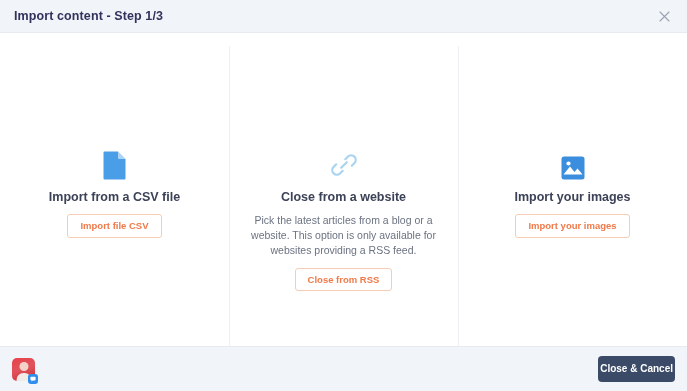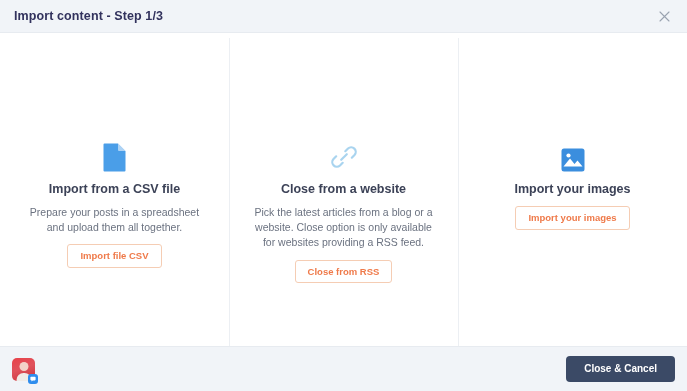--- a/index.html
+++ b/index.html
@@ -52,21 +52,21 @@
     justify-content: center;
     cursor: pointer;
     color: #9aa3b0;
   }
   .close-btn svg { display: block; }
 
   
   .modal-body {
     flex: 1;
     display: flex;
-    padding-top: 5px;
+    padding-top: 13px;
     box-sizing: border-box;
     background: #ffffff;
   }
   .option-col {
     flex: 1 1 0;
     position: relative;
     padding: 0 18px;
     box-sizing: border-box;
     display: flex;
     flex-direction: column;
@@ -184,21 +184,21 @@
   .chat-badge svg { display: block; }
 
   .cancel-btn {
     background: #3b4a66;
     color: #ffffff;
     border: none;
     border-radius: 4px;
     font-size: 10px;
     font-weight: bold;
     font-family: "Liberation Sans", sans-serif;
-    padding: 8px 18px;
+    padding: 8px 2px;
     line-height: 1;
     cursor: pointer;
     white-space: nowrap;
   }
 </style>
 </head>
 <body>
 
 <div class="modal">
 
@@ -214,36 +214,35 @@
   <div class="modal-body">
 
     <div class="option-col">
       <div class="opt-icon">
         <svg width="23" height="29" viewBox="0 0 23 29" aria-hidden="true">
           <path d="M0.5 1.5 A1 1 0 0 1 1.5 0.5 L15 0.5 L22.5 8 L22.5 27.5 A1 1 0 0 1 21.5 28.5 L1.5 28.5 A1 1 0 0 1 0.5 27.5 Z" fill="#4a9ee8"></path>
           <path d="M15 0.5 L22.5 8 L16 8 A1 1 0 0 1 15 7 Z" fill="#ffffff" opacity="0.55"></path>
         </svg>
       </div>
       <div class="opt-title">Import from a CSV file</div>
-      <div class="opt-desc">Prepare your posts in a spreadsheet and upload them all together.</div>
       <button class="opt-btn">Import file CSV</button>
     </div>
 
     <div class="option-col">
       <div class="opt-icon">
         <svg width="30" height="30" viewBox="0 0 30 30" aria-hidden="true">
           <g fill="none" stroke="#a9d4ef" stroke-width="2.2" stroke-linecap="round">
             <path d="M12.2 17.8 L17.8 12.2"></path>
             <path d="M16.3 9.2 L19.0 6.5 a4.6 4.6 0 0 1 6.5 6.5 L22.8 15.7"></path>
             <path d="M13.7 20.8 L11.0 23.5 a4.6 4.6 0 0 1 -6.5 -6.5 L7.2 14.3"></path>
           </g>
         </svg>
       </div>
       <div class="opt-title">Close from a website</div>
-      <div class="opt-desc">Pick the latest articles from a blog or a website. Close option is only available for websites providing a RSS feed.</div>
+      <div class="opt-desc">Pick the latest articles from a blog or a website. This option is only available for websites providing a RSS feed.</div>
       <button class="opt-btn">Close from RSS</button>
     </div>
 
     <div class="option-col">
       <div class="opt-icon">
         <svg width="24" height="24" viewBox="0 0 24 24" aria-hidden="true">
           <rect x="0.5" y="0.5" width="23" height="23" rx="2.5" fill="#3b8ede"></rect>
           <circle cx="7.5" cy="7.5" r="2.1" fill="#ffffff"></circle>
           <path d="M2.5 18.5 L9 10.5 L13.5 16 L16.5 12.5 L21.5 18.5 Z" fill="#ffffff"></path>
         </svg>

